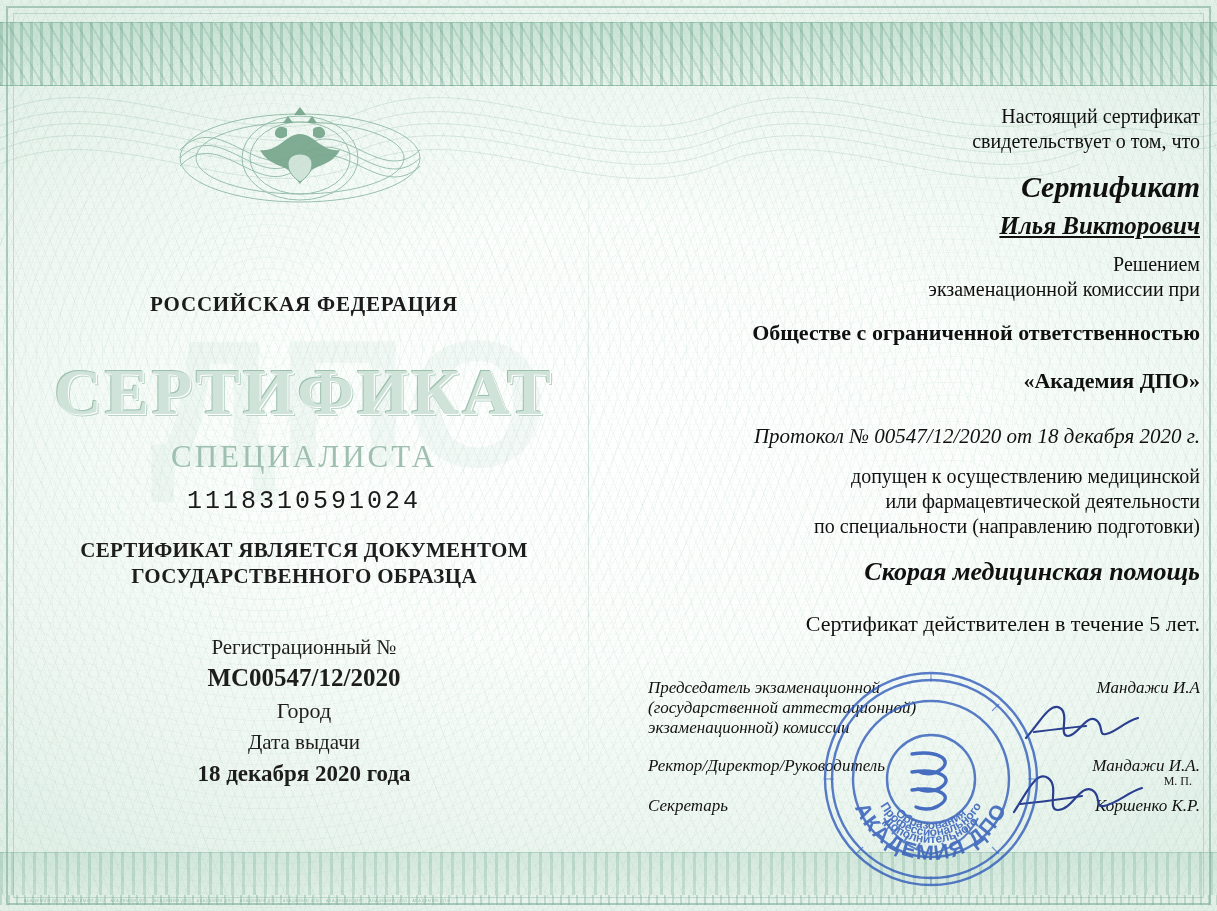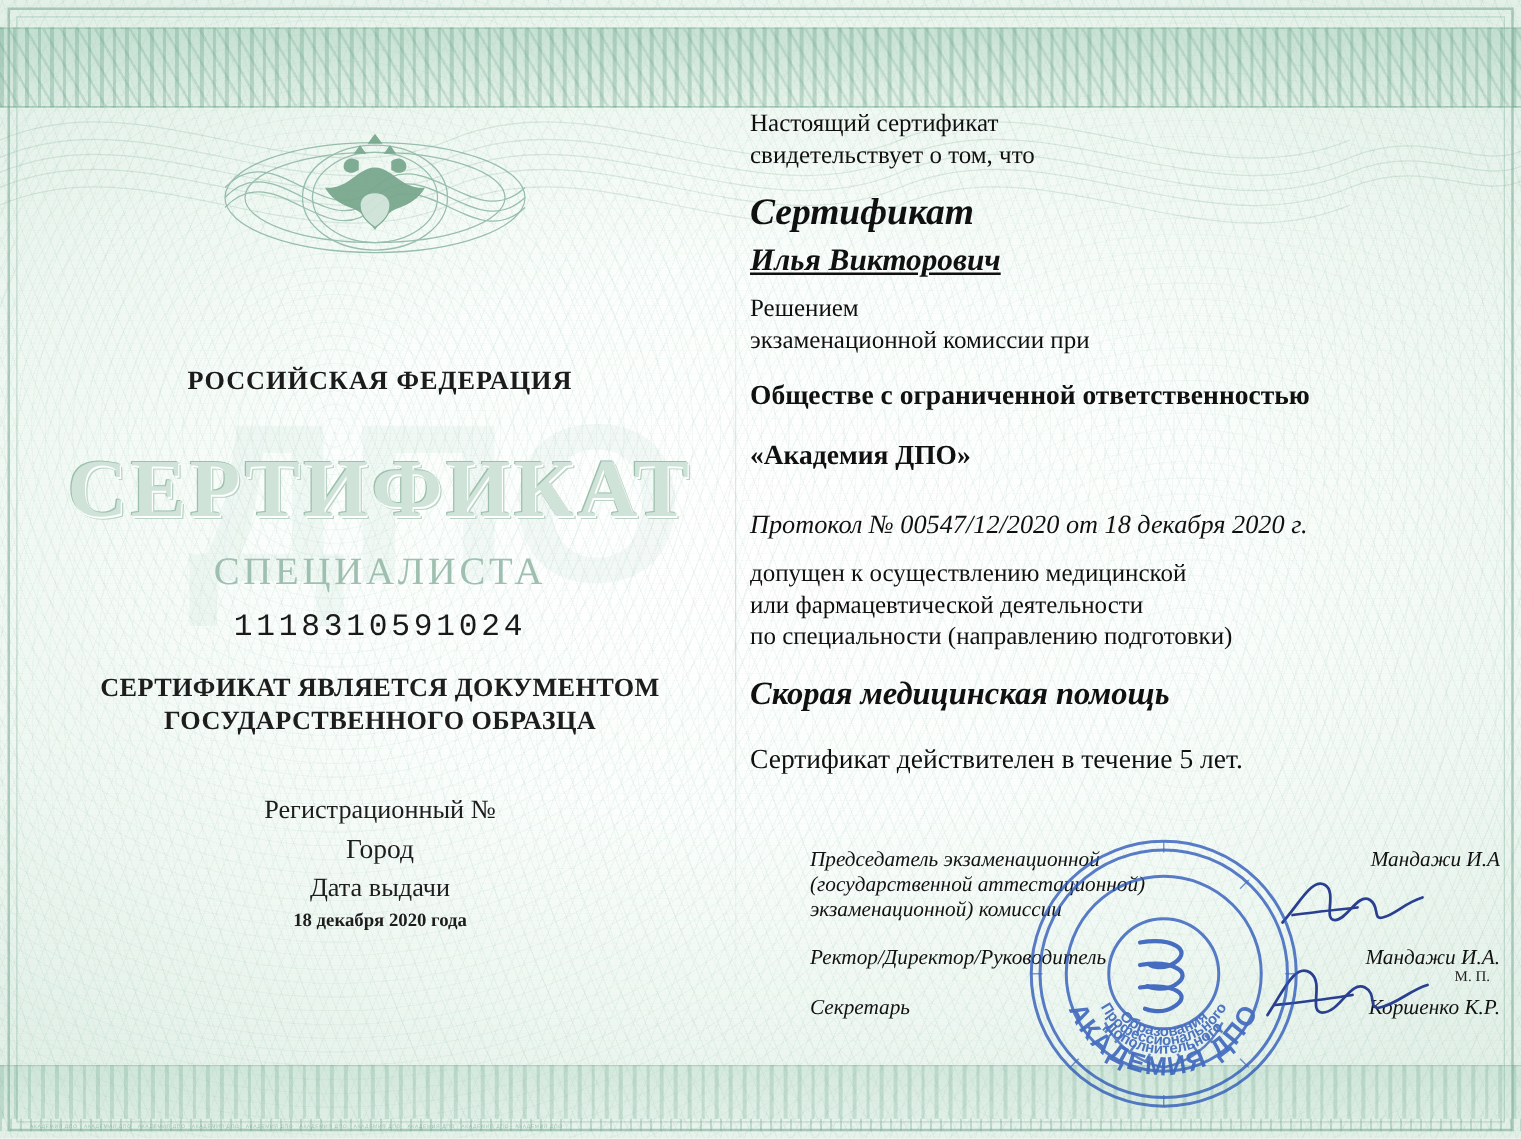--- a/index.html
+++ b/index.html
@@ -95,23 +95,23 @@
     position: absolute;
     left: 28px;
     top: 96px;
     width: 552px;
     text-align: center;
     color: #1d1d1d;
   }
   .col-right {
     position: absolute;
     left: 600px;
-    top: 87px;
+    top: 104px;
     width: 600px;
-    text-align: left;
+    text-align: right;
     color: #101010;
   }
   .divider {
     position: absolute;
     left: 588px;
     top: 120px;
     height: 700px;
     width: 1px;
     background: linear-gradient(180deg, rgba(120,175,150,0), rgba(120,175,150,.35), rgba(120,175,150,0));
   }
@@ -184,21 +184,21 @@
     margin-top: 4px;
     font-size: 23px;
     font-weight: bold;
   }
   .date-label {
     margin-top: 6px;
     font-size: 21px;
   }
   .date-value {
     margin-top: 6px;
-    font-size: 15px;
+    font-size: 23px;
     font-weight: bold;
   }
 
   
   .r-line {
     font-size: 20px;
     line-height: 1.25;
   }
   .r-name {
     font-size: 30px;
@@ -372,20 +372,21 @@
   <div class="col-left">
     <div class="rf-title">РОССИЙСКАЯ ФЕДЕРАЦИЯ</div>
     <div class="big-title">СЕРТИФИКАТ</div>
     <div class="sub-title">СПЕЦИАЛИСТА</div>
     <div class="serial">1118310591024</div>
     <div class="gov-doc">
       <div>СЕРТИФИКАТ ЯВЛЯЕТСЯ ДОКУМЕНТОМ</div>
       <div>ГОСУДАРСТВЕННОГО ОБРАЗЦА</div>
     </div>
     <div class="reg-label">Регистрационный №</div>
+    <div class="reg-number">МС00547/12/2020</div>
     <div class="city-label">Город</div>
     <div class="date-label">Дата выдачи</div>
     <div class="date-value">18 декабря 2020 года</div>
   </div>
 
   <div class="col-right">
     <div class="r-line">Настоящий сертификат</div>
     <div class="r-line">свидетельствует о том, что</div>
     <div class="r-name">Сертификат</div>
     <div class="r-name2">Илья Викторович</div>

